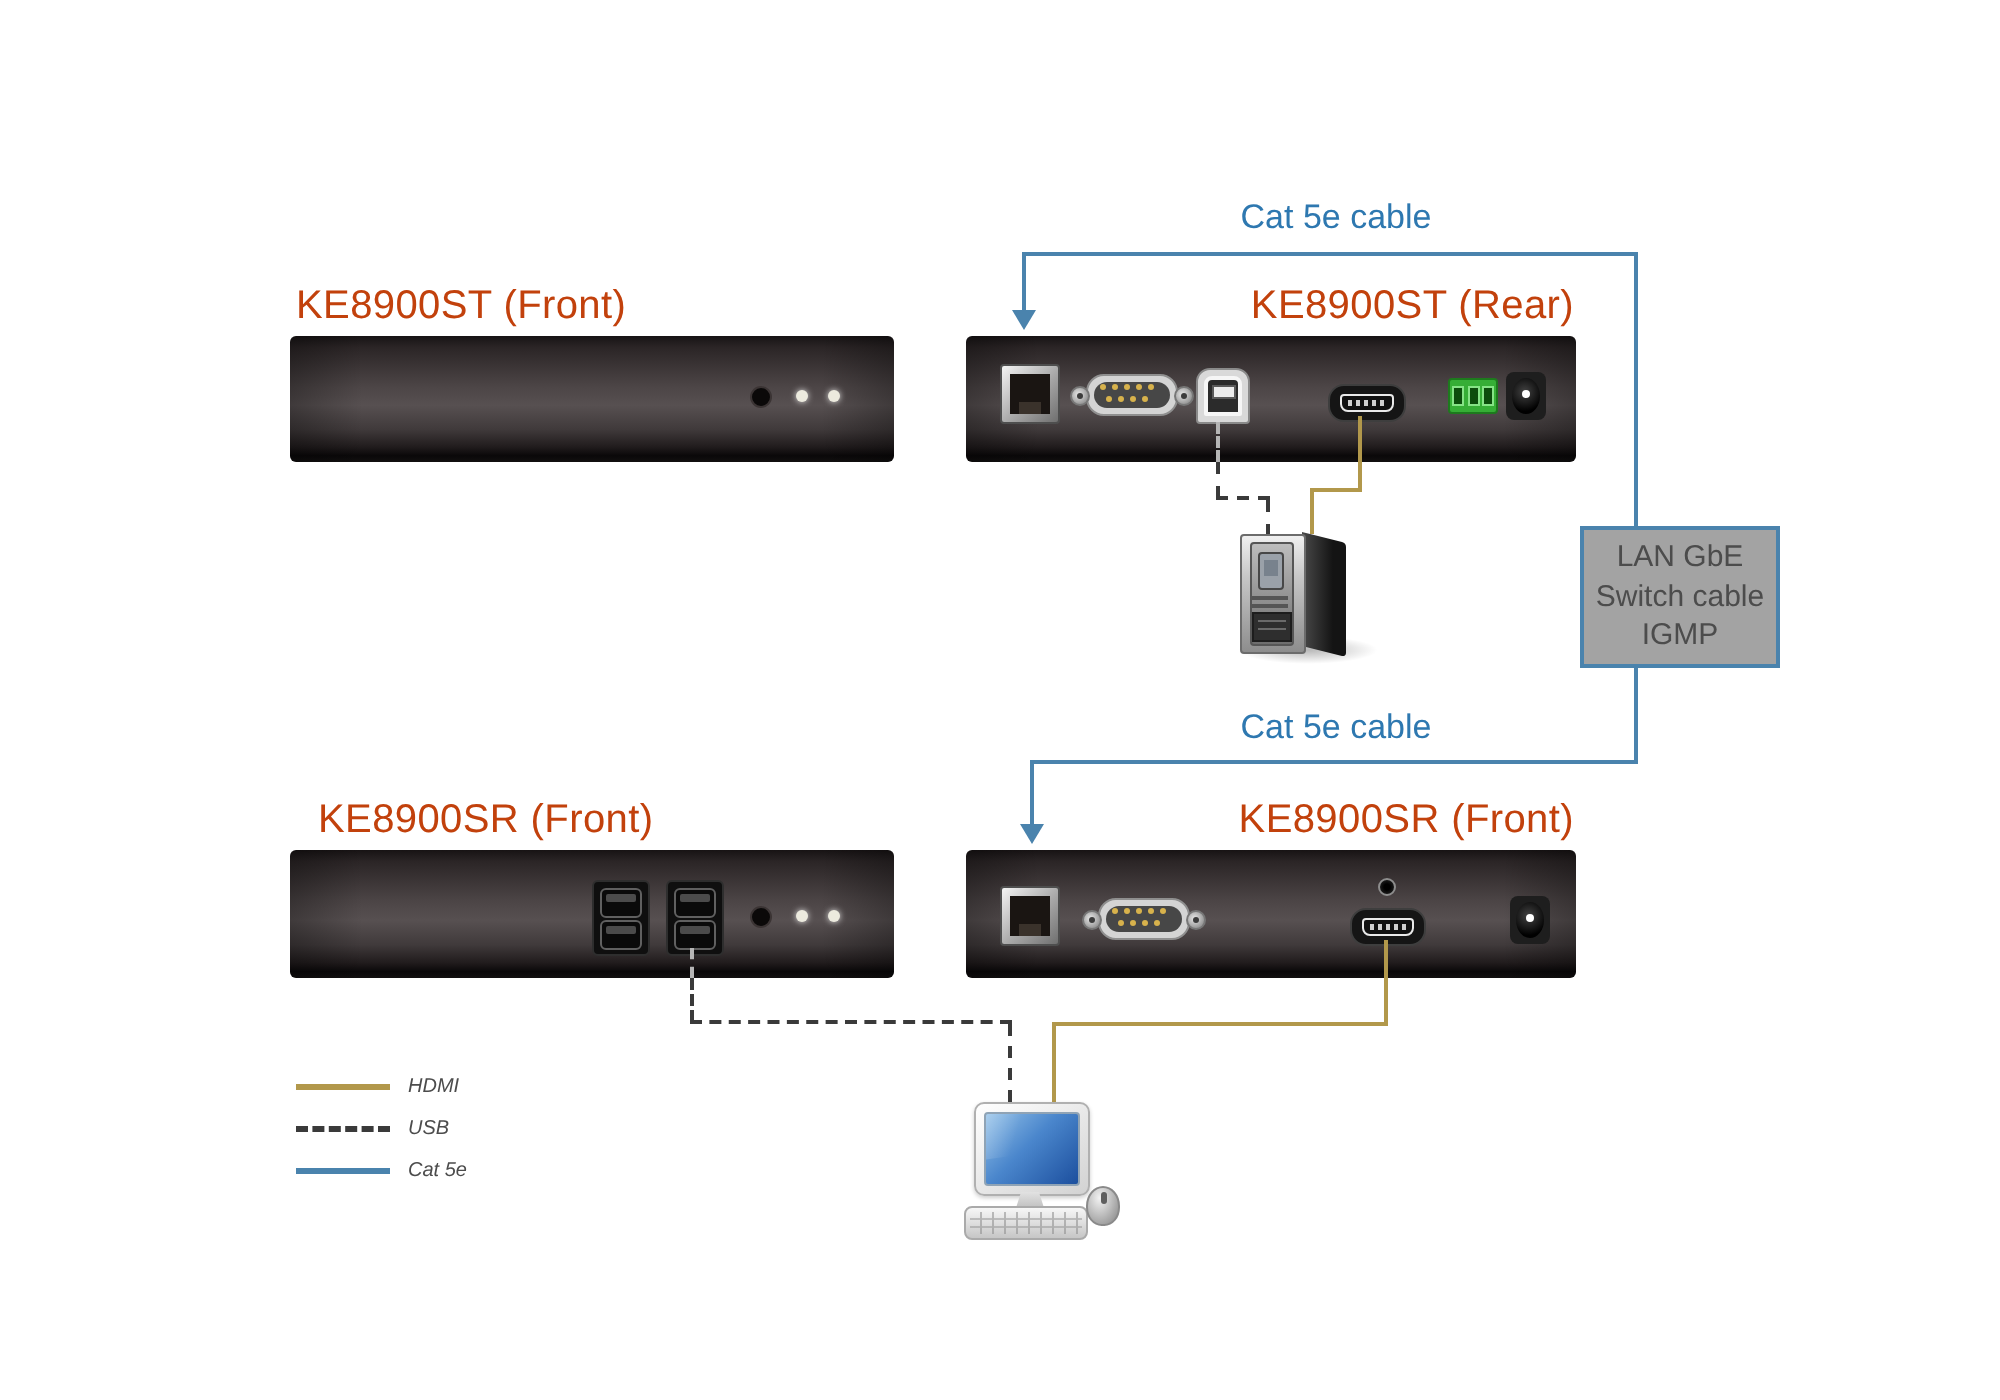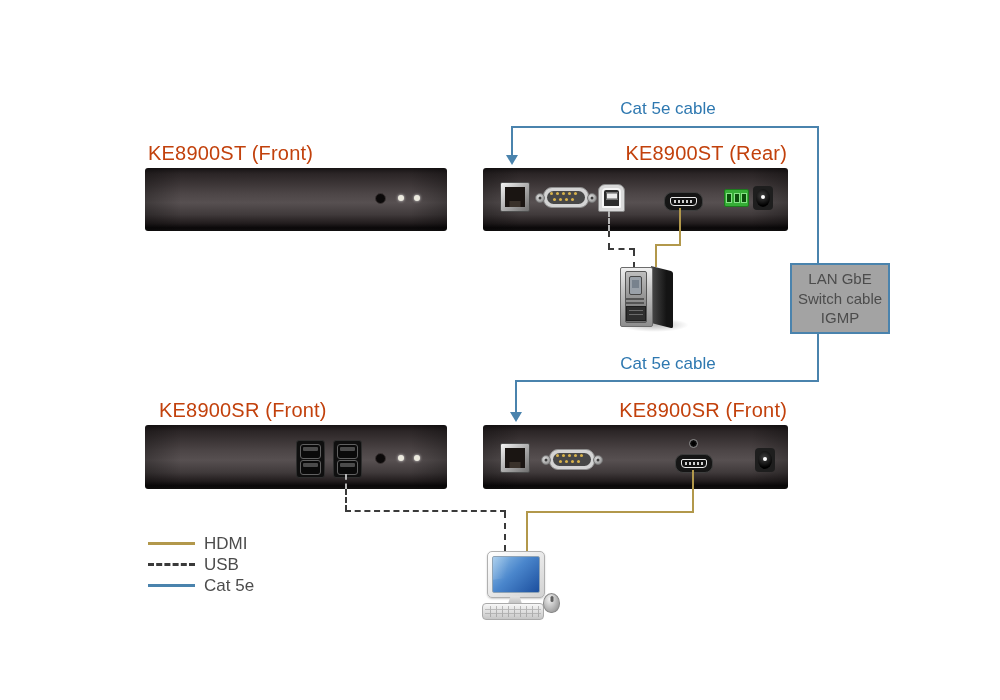--- a/index.html
+++ b/index.html
@@ -84,21 +84,21 @@
   .mon-base{background:#e9e9e9;border:1px solid #c2c2c2;border-radius:4px;}
   .kbd{background:linear-gradient(#f7f7f7,#c6c6c6);border:1px solid #aaa;border-radius:4px;}
   .kbd i{position:absolute;inset:2px;display:block;opacity:.55;
      background:repeating-linear-gradient(90deg,transparent 0 5px,#8d8d8d 5px 6px),
                 repeating-linear-gradient(0deg,transparent 0 3px,#9a9a9a 3px 4px);}
   .mouse{background:radial-gradient(ellipse at 38% 28%,#f2f2f2,#9c9c9c 78%);border:1px solid #8a8a8a;border-radius:50% 50% 46% 46%;}
   .mouse i{position:absolute;left:50%;top:2px;transform:translateX(-50%);width:3px;height:6px;background:#5f5f5f;border-radius:2px;display:block;}
 
   
   .legend-row{display:flex;align-items:center;height:21px;gap:9px;}
-  .legend-label{font-size:17px;color:#4c4c4c;}
+  .legend-label{font-size:10px;color:#4c4c4c;font-style:italic;}
   .sw{width:47px;height:0;}
   .sw-hdmi{border-top:3px solid #b2984b;}
   .sw-usb{border-top:3px dashed #3a3a3a;}
   .sw-cat5e{border-top:3px solid #4a83ad;}
 </style>
 </head>
 <body>
 
 <div id="stage">
 

